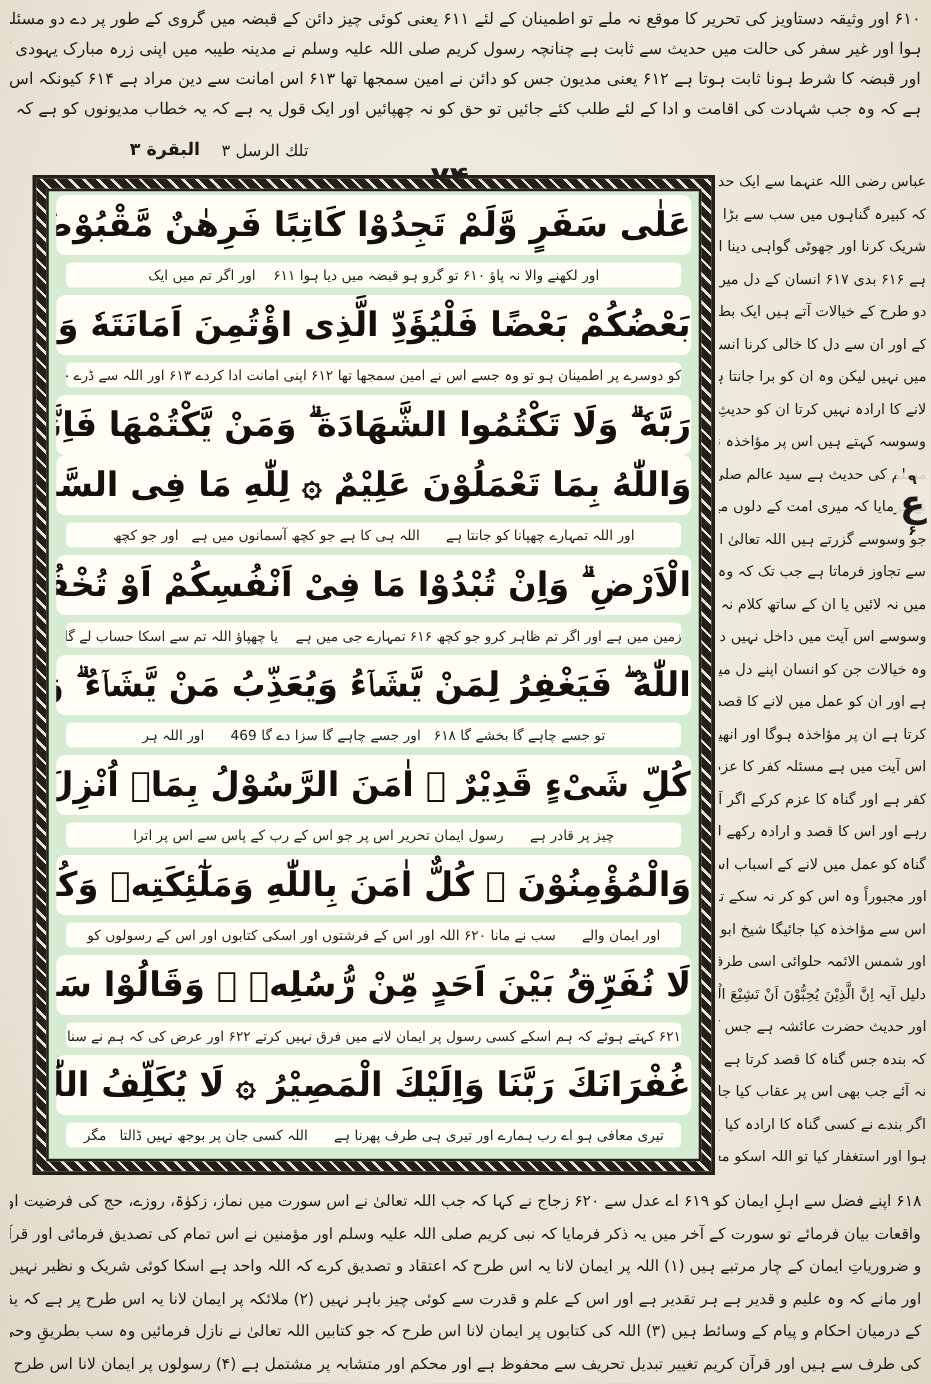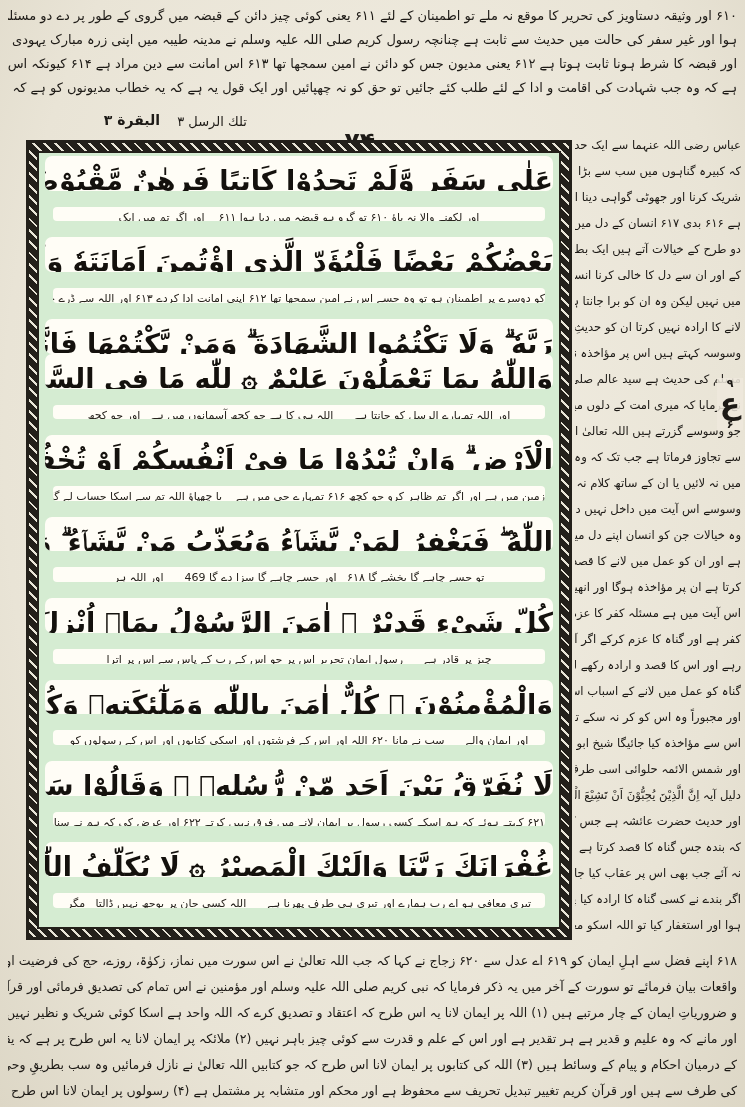--- a/index.html
+++ b/index.html
@@ -70,21 +70,21 @@
     font-size:27px;
     line-height:50px;
     height:50px;
     white-space:nowrap;
     overflow:hidden;
     color:#14110d;
   }
   .gloss-row{
     background:#fffdf6;
     border-radius:4px;
-    margin:16px 10px;
+    margin:6px 10px;
     text-align:center;
     font-size:11px;
     line-height:21px;
     height:21px;
     white-space:pre;
     overflow:hidden;
     color:#26221c;
   }
   
   .margin-commentary{
@@ -130,21 +130,21 @@
   <div class="marker-rub">تلك الرسل ۳</div>
 
   <div class="quran-frame">
     <div class="quran-inner">
       <div class="ayah-row">عَلٰى سَفَرٍ وَّلَمْ تَجِدُوْا كَاتِبًا فَرِهٰنٌ مَّقْبُوْضَةٌ ۖ فَاِنْ اَمِنَ</div>
       <div class="gloss-row">اور لکھنے والا نہ پاؤ ۶۱۰ تو گرو ہو قبضہ میں دیا ہوا ۶۱۱    اور اگر تم میں ایک</div>
       <div class="ayah-row">بَعْضُكُمْ بَعْضًا فَلْيُؤَدِّ الَّذِى اؤْتُمِنَ اَمَانَتَهٗ وَلْيَتَّقِ اللّٰهَ</div>
       <div class="gloss-row">کو دوسرے پر اطمینان ہو تو وہ جسے اس نے امین سمجھا تھا ۶۱۲ اپنی امانت ادا کردے ۶۱۳ اور اللہ سے ڈرے جو</div>
       <div class="ayah-row">رَبَّهٗ ۗ وَلَا تَكْتُمُوا الشَّهَادَةَ ۗ وَمَنْ يَّكْتُمْهَا فَاِنَّهٗ اٰثِمٌ قَلْبُهٗ</div>
       <div class="ayah-row">وَاللّٰهُ بِمَا تَعْمَلُوْنَ عَلِيْمٌ ۞ لِلّٰهِ مَا فِى السَّمٰوٰتِ وَمَا فِىْ</div>
-      <div class="gloss-row">اور اللہ تمہارے الرسل کو جانتا ہے      اللہ ہی کا ہے جو کچھ آسمانوں میں ہے   اور جو کچھ</div>
+      <div class="gloss-row">اور اللہ تمہارے چھپانا کو جانتا ہے      اللہ ہی کا ہے جو کچھ آسمانوں میں ہے   اور جو کچھ</div>
       <div class="ayah-row">الْاَرْضِ ۗ وَاِنْ تُبْدُوْا مَا فِىْ اَنْفُسِكُمْ اَوْ تُخْفُوْهُ يُحَاسِبْكُمْ بِهِ</div>
       <div class="gloss-row">زمین میں ہے اور اگر تم ظاہر کرو جو کچھ ۶۱۶ تمہارے جی میں ہے    یا چھپاؤ اللہ تم سے اسکا حساب لے گا ۶۱۷</div>
       <div class="ayah-row">اللّٰهُ ۖ فَيَغْفِرُ لِمَنْ يَّشَاۤءُ وَيُعَذِّبُ مَنْ يَّشَاۤءُ ۗ وَاللّٰهُ عَلٰى</div>
       <div class="gloss-row">تو جسے چاہے گا بخشے گا ۶۱۸   اور جسے چاہے گا سزا دے گا 469      اور اللہ ہر</div>
       <div class="ayah-row">كُلِّ شَىْءٍ قَدِيْرٌ ۞ اٰمَنَ الرَّسُوْلُ بِمَاۤ اُنْزِلَ اِلَيْهِ مِنْ رَّبِّهٖ</div>
       <div class="gloss-row">چیز پر قادر ہے      رسول ایمان تحریر اس پر جو اس کے رب کے پاس سے اس پر اترا</div>
       <div class="ayah-row">وَالْمُؤْمِنُوْنَ ۚ كُلٌّ اٰمَنَ بِاللّٰهِ وَمَلٰٓئِكَتِهٖ وَكُتُبِهٖ وَرُسُلِهٖ</div>
       <div class="gloss-row">اور ایمان والے      سب نے مانا ۶۲۰ اللہ اور اس کے فرشتوں اور اسکی کتابوں اور اس کے رسولوں کو</div>
       <div class="ayah-row">لَا نُفَرِّقُ بَيْنَ اَحَدٍ مِّنْ رُّسُلِهٖ ۚ وَقَالُوْا سَمِعْنَا وَاَطَعْنَا</div>
       <div class="gloss-row">۶۲۱ کہتے ہوئے کہ ہم اسکے کسی رسول پر ایمان لانے میں فرق نہیں کرتے ۶۲۲ اور عرض کی کہ ہم نے سنا اور مانا ۶۲۳</div>

